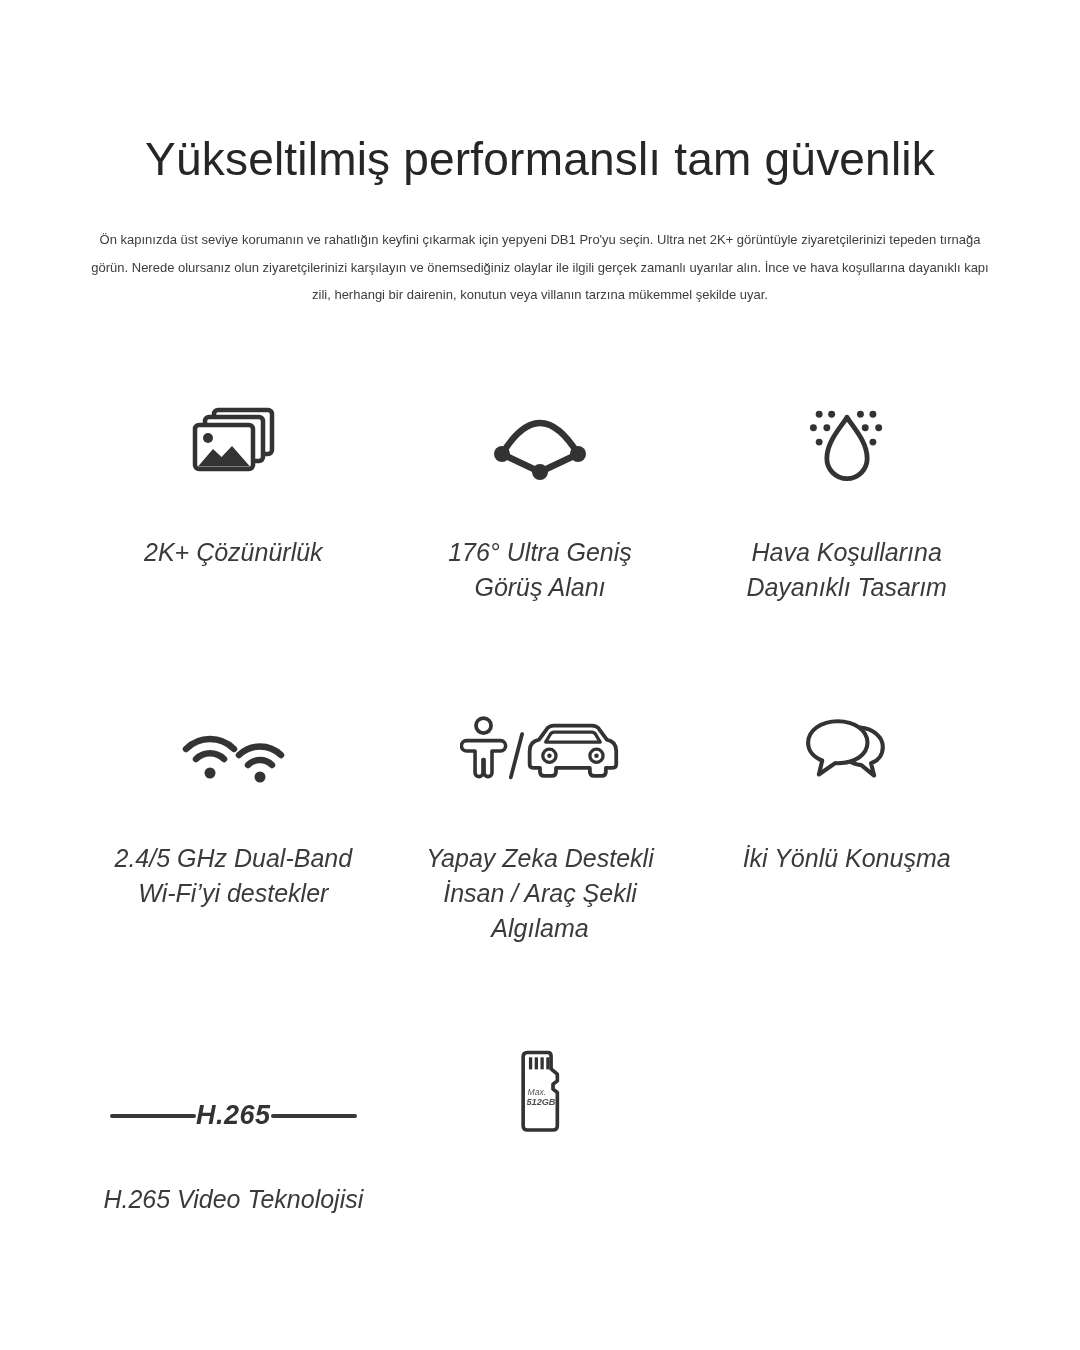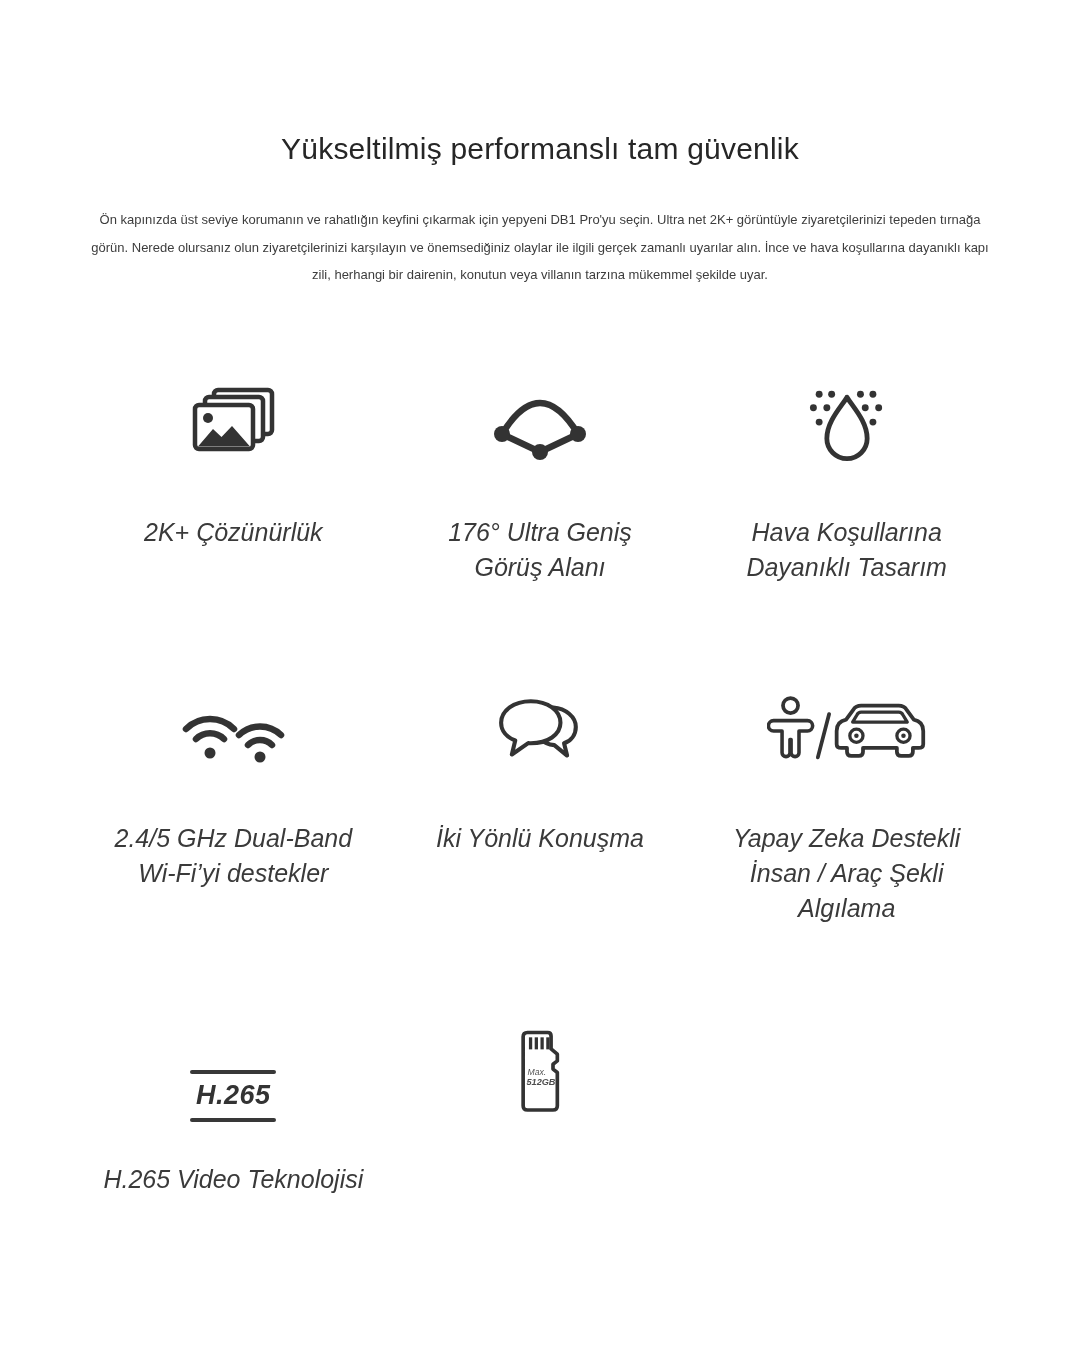--- a/index.html
+++ b/index.html
@@ -8,21 +8,21 @@
     width: 1080px; height: 1350px;
     background: #ffffff;
     font-family: "Liberation Sans", sans-serif;
     overflow: hidden;
     position: relative;
   }
   .section { padding-top: 132px; }
   .title {
     margin: 0;
     text-align: center;
-    font-size: 30px;
+    font-size: 46px;
     font-weight: 400;
     color: #262626;
     letter-spacing: 0.2px;
   }
   .description {
     width: 906px;
     margin: 40px auto 0;
     text-align: center;
     font-size: 13px;
     line-height: 27.5px;
@@ -51,21 +51,20 @@
   .feature-label {
     font-size: 25px;
     line-height: 35px;
     color: #3a3a3a;
     text-align: center;
     white-space: pre-line;
   }
   
   .h265-badge {
     display: flex;
-    flex-direction: column;
     align-items: center;
     margin-top: 48px;
   }
   .h265-rule {
     width: 86px; height: 4px;
     background: #383838;
     border-radius: 2px;
   }
   .h265-text {
     font-size: 27px;
@@ -145,48 +144,48 @@
           <path d="M75 48 A17 17 0 0 1 99 48" stroke="#333333" stroke-width="6.5" stroke-linecap="round"></path>
           <circle cx="87" cy="60" r="5.5" fill="#333333"></circle>
         </svg>
       </div>
       <div class="feature-label">2.4/5 GHz Dual-Band
 Wi-Fi’yi destekler</div>
     </div>
 
     <div class="feature">
       <div class="icon-box">
-        <svg width="88" height="70" viewBox="0 0 86 66" fill="none">
-          <path d="M56 10 C68 11 78 19 78 29 C78 36.5 73.5 42.5 66.5 45 L69.5 57 L57 46.8 C45.5 45.5 38 38.5 38 29 C38 19 46 10 56 10 Z" stroke="#333333" stroke-width="4" stroke-linejoin="round" fill="#ffffff"></path>
-          <path d="M34 4 C17.5 4 5 13 5 25 C5 33 10.5 39.2 18.8 42.3 L15.5 56 L31.5 44.8 C32.3 44.9 33.1 45 34 45 C50.5 45 63 36.5 63 25 C63 13 50.5 4 34 4 Z" stroke="#333333" stroke-width="4" stroke-linejoin="round" fill="#ffffff"></path>
-        </svg>
-      </div>
-      <div class="feature-label">İki Yönlü Konuşma</div>
-    </div>
-
-    <div class="feature">
-      <div class="icon-box">
         <svg width="160" height="78" viewBox="0 0 170 80" fill="none">
 
           <circle cx="25" cy="13" r="8" stroke="#333333" stroke-width="4"></circle>
           <path d="M7 29 H43 A5.5 5.5 0 0 1 43 40 H34 V63 A4.2 4.2 0 0 1 25.6 63 V49 H24.4 V63 A4.2 4.2 0 0 1 16 63 V40 H7 A5.5 5.5 0 0 1 7 29 Z" stroke="#333333" stroke-width="3.8" stroke-linejoin="round"></path>
 
           <path d="M66 22 L54 68" stroke="#333333" stroke-width="4" stroke-linecap="round"></path>
 
           <path d="M74 54 V40 Q74 30 84 28 L92 17 Q94.5 13 100 13 H140 Q145.5 13 148 17 L156 28 Q166 30 166 40 V54 Q166 58 161 58 H155 V62 Q155 66.5 150.5 66.5 H142.5 Q138 66.5 138 62 V58 H102 V62 Q102 66.5 97.5 66.5 H89.5 Q85 66.5 85 62 V58 H79 Q74 58 74 54 Z" stroke="#333333" stroke-width="4" stroke-linejoin="round"></path>
           <path d="M100 20 H140 Q143 20 144.5 23 L149 30.5 H91 L95.5 23 Q97 20 100 20 Z" stroke="#333333" stroke-width="3.5" stroke-linejoin="round"></path>
           <circle cx="95" cy="45" r="7" stroke="#333333" stroke-width="3.5"></circle>
           <circle cx="95" cy="45" r="2.4" fill="#333333"></circle>
           <circle cx="145" cy="45" r="7" stroke="#333333" stroke-width="3.5"></circle>
           <circle cx="145" cy="45" r="2.4" fill="#333333"></circle>
         </svg>
       </div>
       <div class="feature-label">Yapay Zeka Destekli
 İnsan / Araç Şekli
 Algılama</div>
+    </div>
+
+    <div class="feature">
+      <div class="icon-box">
+        <svg width="88" height="70" viewBox="0 0 86 66" fill="none">
+          <path d="M56 10 C68 11 78 19 78 29 C78 36.5 73.5 42.5 66.5 45 L69.5 57 L57 46.8 C45.5 45.5 38 38.5 38 29 C38 19 46 10 56 10 Z" stroke="#333333" stroke-width="4" stroke-linejoin="round" fill="#ffffff"></path>
+          <path d="M34 4 C17.5 4 5 13 5 25 C5 33 10.5 39.2 18.8 42.3 L15.5 56 L31.5 44.8 C32.3 44.9 33.1 45 34 45 C50.5 45 63 36.5 63 25 C63 13 50.5 4 34 4 Z" stroke="#333333" stroke-width="4" stroke-linejoin="round" fill="#ffffff"></path>
+        </svg>
+      </div>
+      <div class="feature-label">İki Yönlü Konuşma</div>
     </div>
 
     <div class="feature">
       <div class="icon-box">
         <div class="h265-badge">
           <div class="h265-rule"></div>
           <div class="h265-text">H.265</div>
           <div class="h265-rule"></div>
         </div>
       </div>

